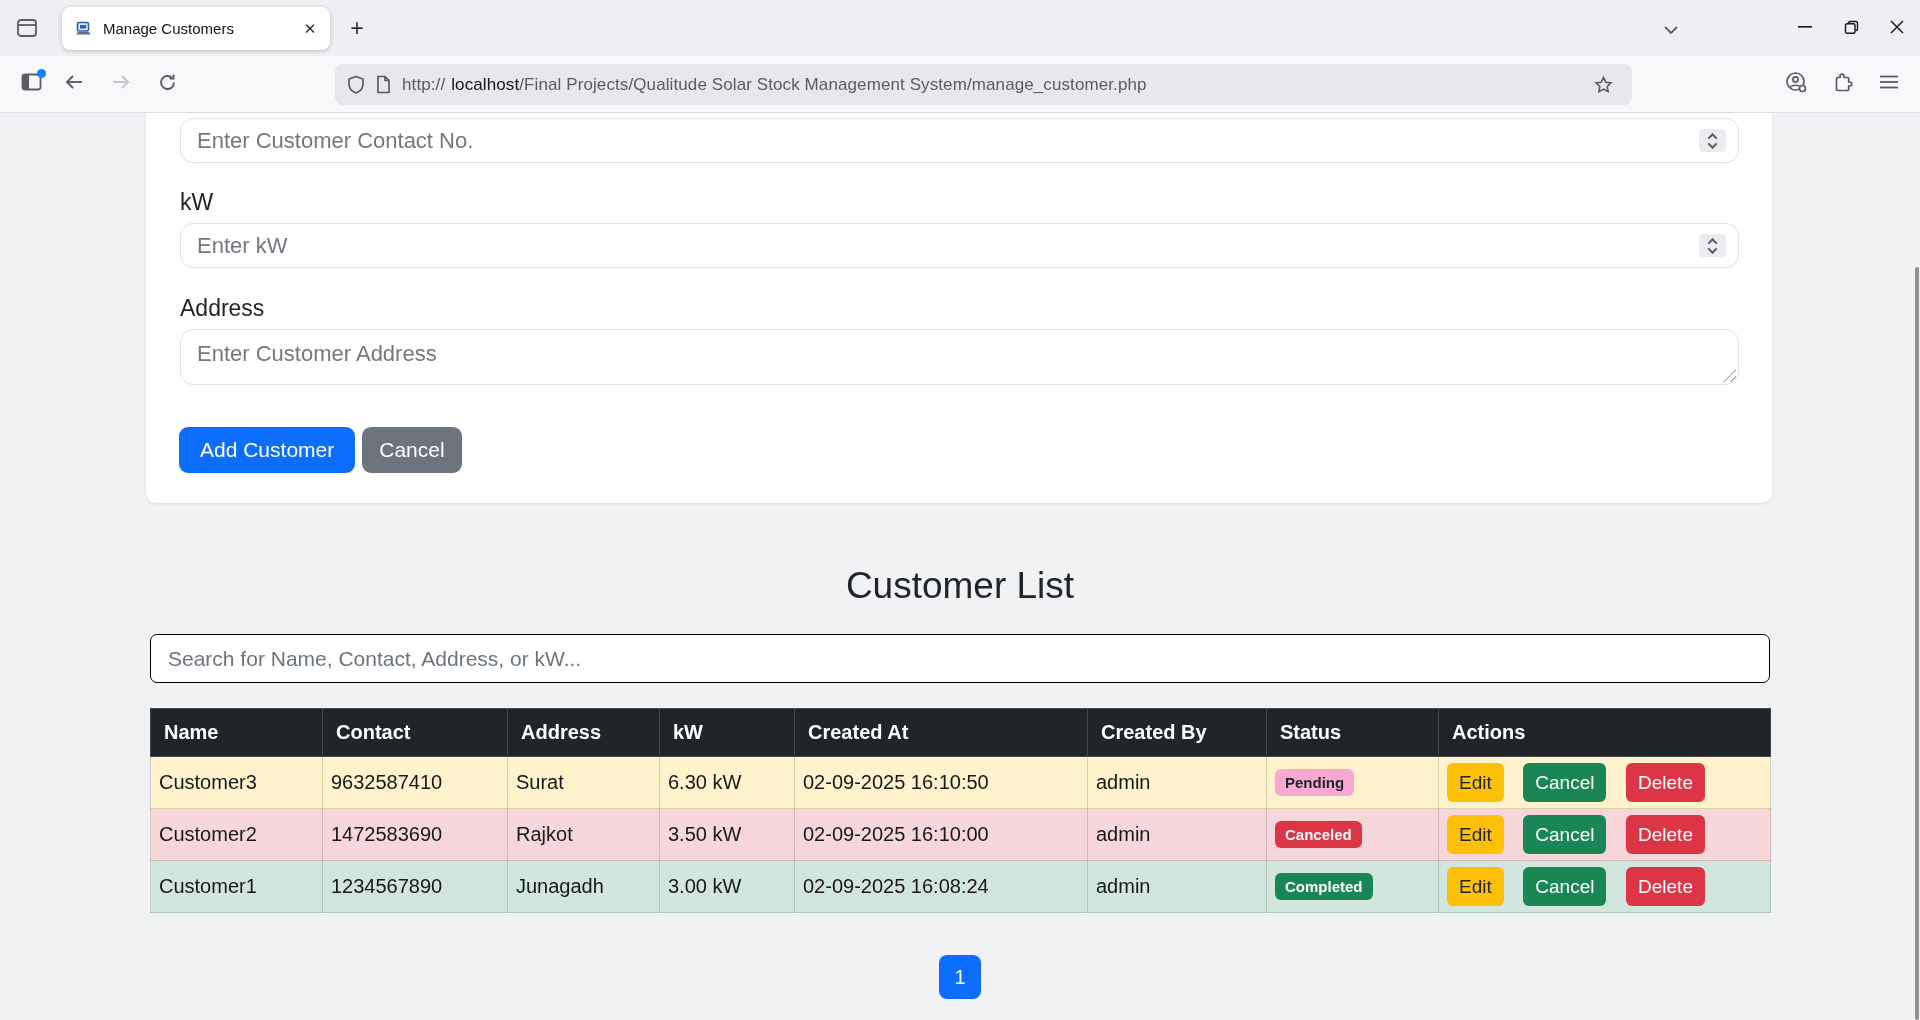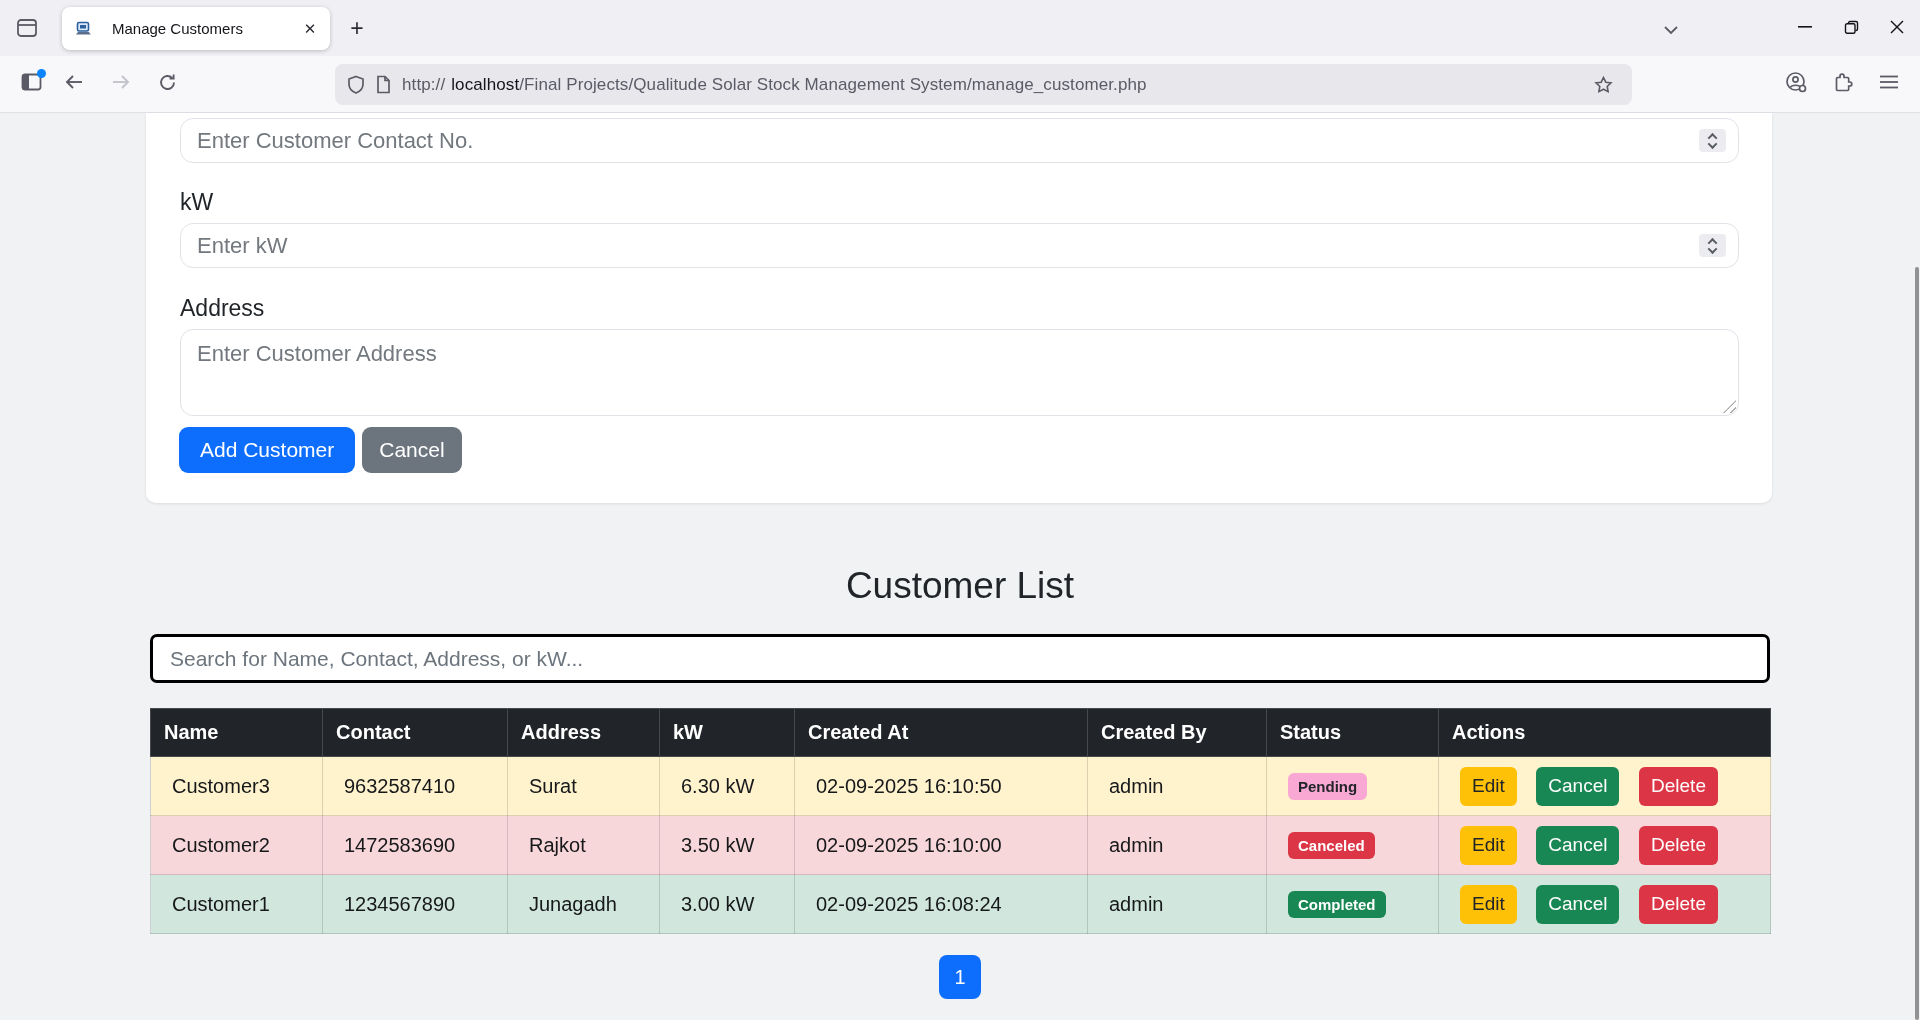--- a/index.html
+++ b/index.html
@@ -6,21 +6,21 @@
   html,body { width:1920px; height:1020px; overflow:hidden;
     font-family:"Liberation Sans", sans-serif; background:#f1f2f4; }
 
   
   .tabbar { position:absolute; top:0; left:0; right:0; height:56px; background:#f0f0f4; }
   .icon-btn { display:flex; align-items:center; justify-content:center;
     width:34px; height:32px; border-radius:6px; background:transparent; border:none; cursor:pointer; }
   .tab-overview-btn { position:absolute; left:10px; top:12px; }
   .tab { position:absolute; left:62px; top:7px; width:268px; height:43px; background:#ffffff;
     border-radius:8px; box-shadow:0 1px 4px rgba(0,0,0,.22); display:flex; align-items:center;
-    padding:0 8px 0 13px; gap:20px; }
+    padding:0 8px 0 13px; gap:11px; }
   .tab-title { flex:1; font-size:15px; color:#15141a; white-space:nowrap; overflow:hidden; }
   .tab-close { width:24px; height:24px; display:flex; align-items:center; justify-content:center;
     font-size:15px; color:#2b2a33; border:none; background:transparent; border-radius:4px; cursor:pointer; }
   .newtab-btn { position:absolute; left:341px; top:12px; font-size:23px; font-weight:300;
     color:#2b2a33; width:32px; height:32px; display:flex; align-items:center; justify-content:center;
     border:none; background:transparent; border-radius:6px; cursor:pointer; }
   .win-controls { position:absolute; top:10px; right:0; display:flex; align-items:center; }
   .win-btn { width:46px; height:34px; display:flex; align-items:center; justify-content:center;
     border:none; background:transparent; cursor:pointer; }
   .tablist-chevron { position:absolute; top:14px; left:1654px; }
@@ -40,51 +40,51 @@
   .form-card { position:absolute; left:146px; top:-1px; width:1626px; height:390px; background:#ffffff;
     border-radius:0 0 10px 10px; box-shadow:0 1px 3px rgba(0,0,0,.09); }
   .fld { position:absolute; left:34px; right:33px; }
   .fld input, .fld textarea { width:100%; height:100%; border:1px solid #dfe3e8; border-radius:13px;
     padding:0 46px 0 16px; font-size:22px; color:#212529; font-family:"Liberation Sans",sans-serif;
     outline:none; background:#fff; }
   .fld textarea { padding:11px 16px; resize:none; }
   .fld input::placeholder, .fld textarea::placeholder { color:#72787e; }
   .fld-contact { top:5px;  height:45px; }
   .fld-kw      { top:110px; height:45px; }
-  .fld-address { top:216px; height:87px; }
+  .fld-address { top:216px; height:56px; }
   .form-label { position:absolute; left:34px; font-size:23px; color:#212529; }
   .lbl-kw { top:76px; } .lbl-address { top:182px; }
   .spinner { position:absolute; right:13px; top:11px; width:27px; height:23px; background:#ececf0;
     border-radius:4px; display:flex; flex-direction:column; align-items:center; justify-content:center; gap:2px; cursor:pointer; }
   .chev { width:7px; height:7px; border-left:2px solid #585d63; border-top:2px solid #585d63; }
   .chev.up   { transform:rotate(45deg) translate(1px,1px); }
   .chev.down { transform:rotate(225deg) translate(1px,1px); }
   .resize-grip { position:absolute; right:3px; bottom:3px; width:13px; height:13px;
     clip-path:polygon(100% 0,100% 100%,0 100%);
     background:repeating-linear-gradient(135deg,#ababab 0 1.5px,transparent 1.5px 4.5px); }
   .form-btns { position:absolute; left:33px; top:314px; display:flex; gap:7px; }
   .btn { border:none; border-radius:9px; font-size:21px; height:46px; cursor:pointer;
     font-family:"Liberation Sans",sans-serif; }
   .btn-primary   { background:#0d6efd; color:#fff; padding:0 21px; }
   .btn-secondary { background:#6c757d; color:#fff; padding:0 17px; }
 
   .list-title { position:absolute; left:0; right:0; top:451px; text-align:center;
     font-size:37px; font-weight:400; color:#212529; }
 
   .search-box { position:absolute; left:150px; top:520px; width:1620px; height:49px; }
-  .search-box input { width:100%; height:100%; border:3px solid #000000; border-radius:7px;
+  .search-box input { width:100%; height:100%; border:1px solid #000000; border-radius:7px;
     padding:0 17px; font-size:21px; color:#212529; background:#fff; outline:none;
     font-family:"Liberation Sans",sans-serif; }
   .search-box input::placeholder { color:#6c757d; }
 
   .tbl-wrap { position:absolute; left:150px; top:594px; width:1620px; }
   table { width:100%; border-collapse:collapse; table-layout:fixed; }
   thead th { background:#212529; color:#fff; font-size:20px; font-weight:700; text-align:left;
     padding:0 13px; height:48px; border:1px solid #45494e; }
-  tbody td { font-size:20px; color:#16181a; padding:0 21px; height:59px;
+  tbody td { font-size:20px; color:#16181a; padding:0 8px; height:52px;
     border:1px solid rgba(0,0,0,.14); vertical-align:middle; }
   tr.row-warning td { background:#fff3cd; }
   tr.row-danger  td { background:#f8d7da; }
   tr.row-success td { background:#d1e7dd; }
   [data-name="status-badge"] { display:inline-block; padding:5px 10px; border-radius:6px;
     font-size:15px; font-weight:700; }
   .badge-warning { background:#f9a8d4; color:#212529; }
   .badge-danger  { background:#dc3545; color:#fff; }
   .badge-success { background:#198754; color:#fff; }
   .act { display:inline-flex; align-items:center; height:39px; padding:0 12px; border:none;

